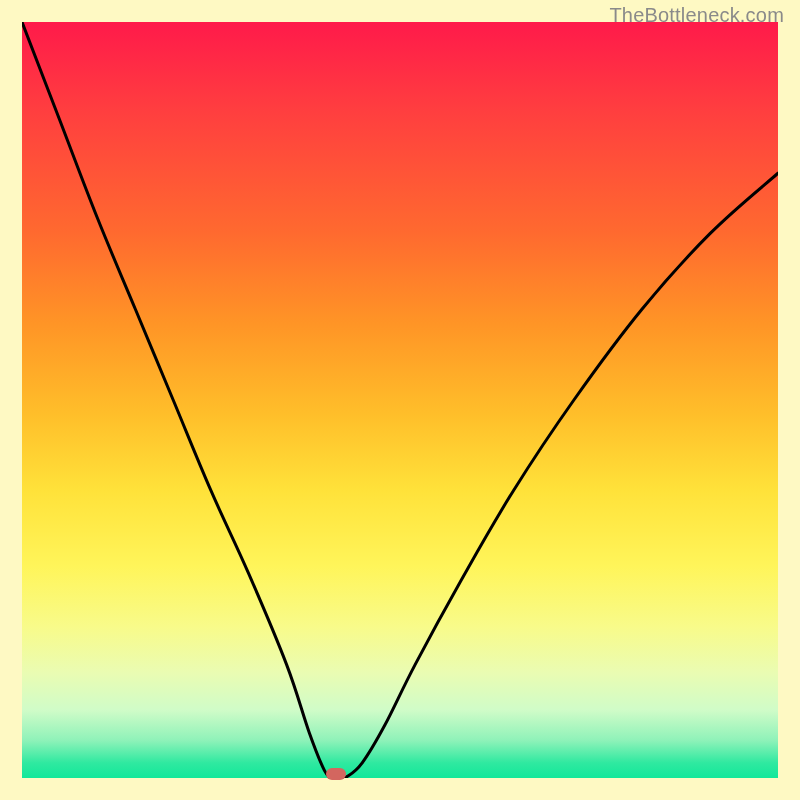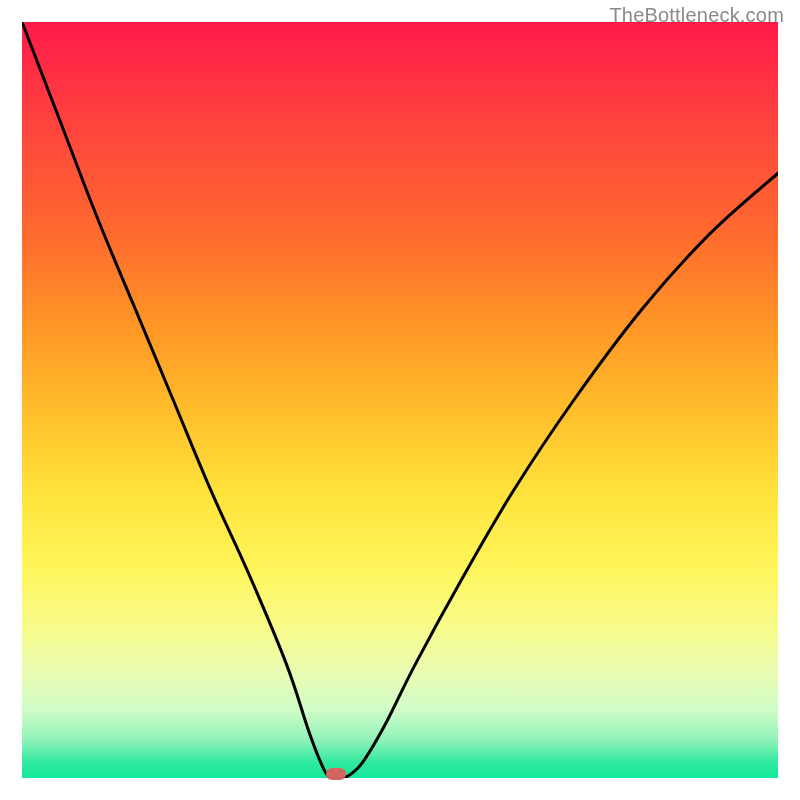--- a/index.html
+++ b/index.html
@@ -8,21 +8,21 @@
     width: 800px;
     height: 800px;
     background: #000;
     overflow: hidden;
     font-family: Arial, Helvetica, sans-serif;
   }
   .frame {
     position: relative;
     width: 800px;
     height: 800px;
-    background: #ffffff;
+    background: #fef9c3;
   }
   .plot {
     position: absolute;
     left: 22px;
     top: 22px;
     width: 756px;
     height: 756px;
     background: linear-gradient(
       to bottom,
       #ff1a4a 0%,

